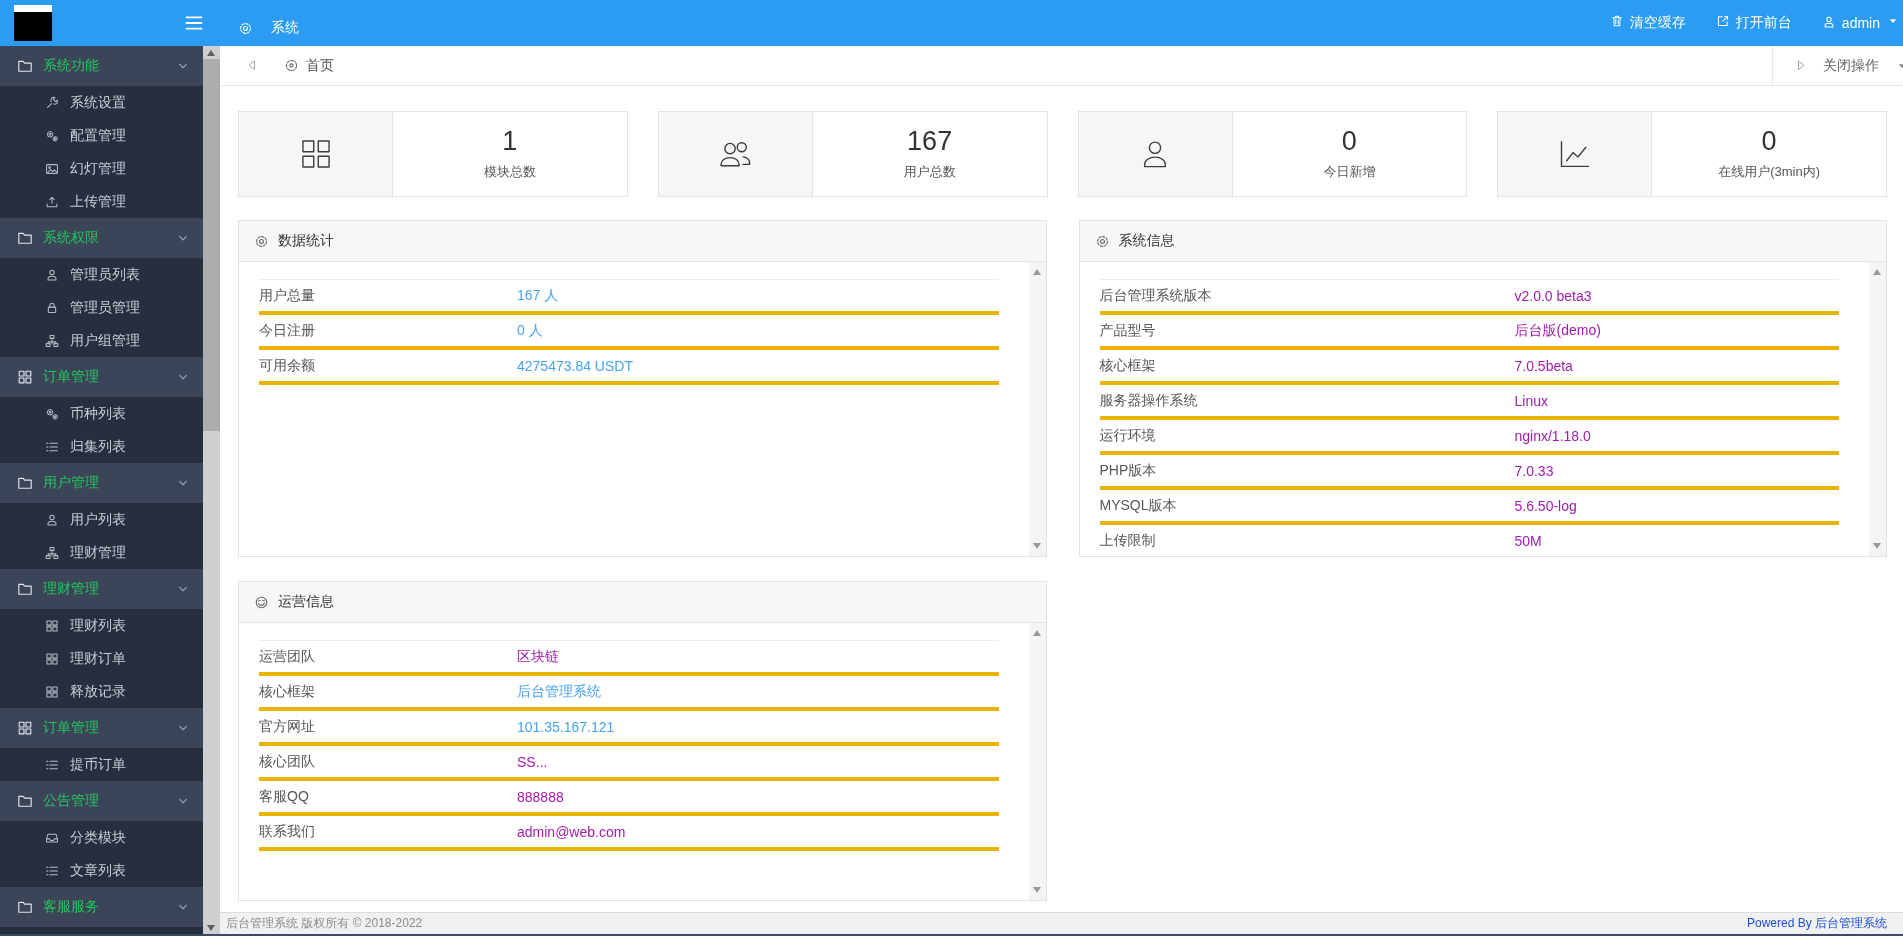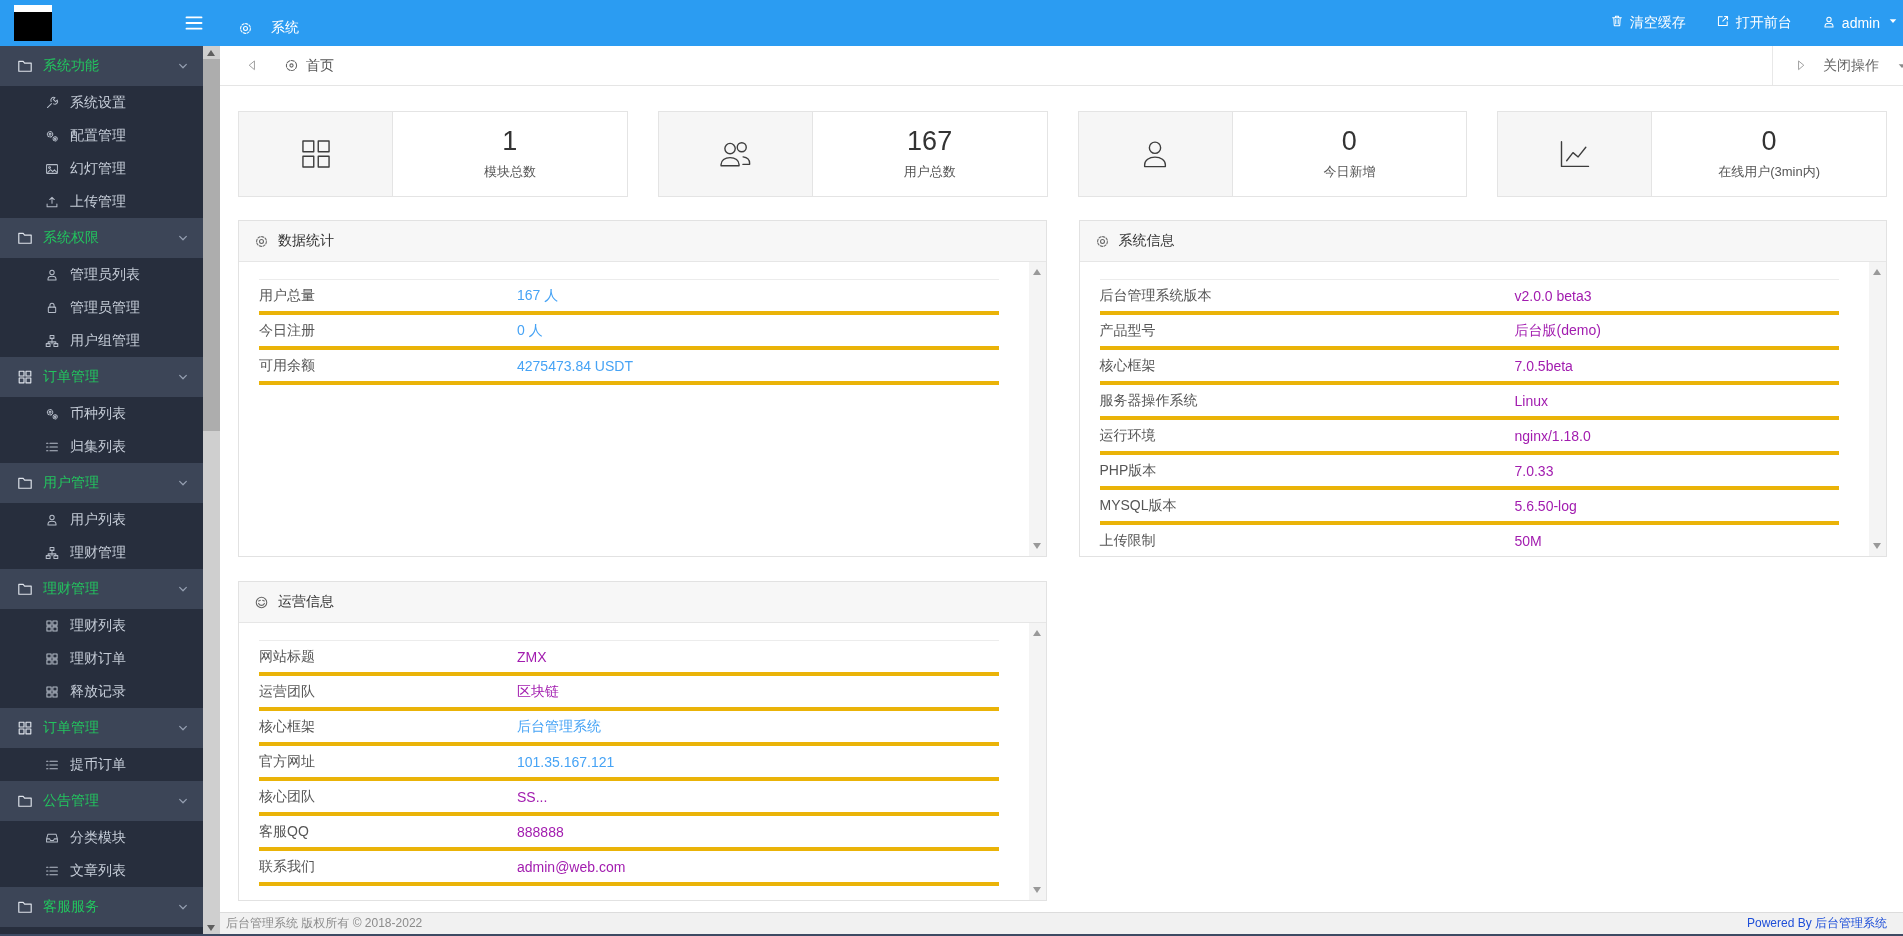--- a/index.html
+++ b/index.html
@@ -507,24 +507,20 @@
           <div class="phd">
             <span class="ic"><svg viewBox="0 0 16 16">
                   <circle cx="8" cy="8" r="5.6"></circle>
                   <path d="M4.9 9c.7 1.4 1.8 2.1 3.1 2.1s2.4-.7 3.1-2.1M5 6.4l1.8-.7M11 6.4l-1.8-.7"></path>
                 </svg></span>
             <span>运营信息</span>
           </div>
           <div class="pbd">
             <div class="ptable">
               <div class="trow">
-                <span class="tl">网站标题</span>
-                <span class="tv">ZMX</span>
-              </div>
-              <div class="trow">
                 <span class="tl">运营团队</span>
                 <span class="tv">区块链</span>
               </div>
               <div class="trow">
                 <span class="tl">核心框架</span>
                 <span class="tv link">后台管理系统</span>
               </div>
               <div class="trow">
                 <span class="tl">官方网址</span>
                 <span class="tv link">101.35.167.121</span>

